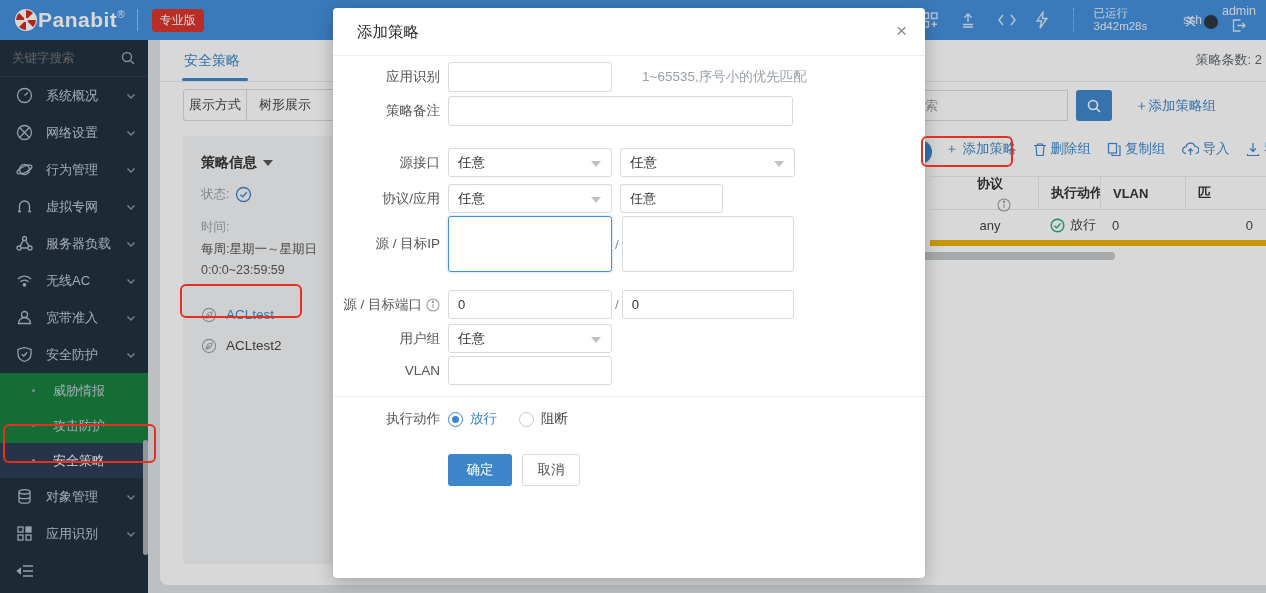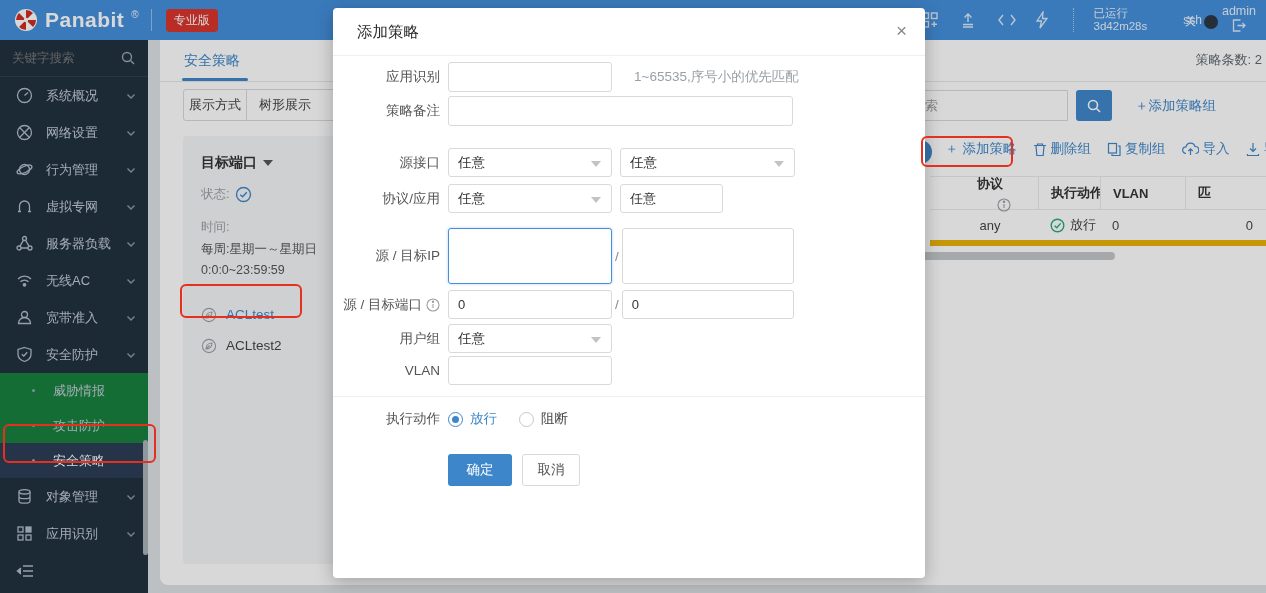--- a/index.html
+++ b/index.html
@@ -2,21 +2,21 @@
 <html><head>
 <meta charset="utf-8">
 <style>
   * { margin:0; padding:0; box-sizing:border-box; }
   html,body { background:#cfd4d8; }
   body { font-family:"Liberation Sans","DejaVu Sans",sans-serif; }
   #app { position:relative; width:1266px; height:593px; overflow:hidden; background:#dfe3e6; }
 
   
   .header { position:absolute; left:0; top:0; width:1266px; height:40px; background:#4390dd; display:flex; align-items:center; z-index:10; }
-  .brand { display:flex; align-items:center; gap:7px; padding-left:14px; }
+  .brand { display:flex; align-items:center; padding-left:14px; }
   .brand-name { color:#fff; font-size:21px; font-weight:bold; letter-spacing:.5px; }
   .brand-reg { color:#eaf2fb; font-size:10px; margin-top:-12px; }
   .hdr-divider { width:1px; height:22px; background:rgba(255,255,255,.45); margin:0 14px 0 12px; }
   .badge { background:#d9342b; color:#fff; font-size:12px; padding:3px 8px; border-radius:4px; }
   .hdr-right { position:absolute; right:10px; top:0; height:40px; display:flex; align-items:center; gap:20px; color:#e8f1fb; }
   .hdr-ico { width:18px; height:18px; display:inline-block; color:#dcebfa; }
   .hdr-dot-div { width:1px; height:24px; border-left:1px dotted rgba(255,255,255,.55); }
   .uptime { font-size:11.5px; line-height:13px; color:#eaf3fc; }
   .sshwrap { text-align:center; font-size:12px;margin-left:16px; }
   .toggle { margin-top:2px; width:40px; height:17px; background:rgba(210,220,228,.55); border-radius:9px; position:relative; }
@@ -381,21 +381,21 @@
         <svg width="16" height="16" viewBox="0 0 16 16" fill="none" stroke="#fff" stroke-width="1.6">
           <circle cx="7" cy="7" r="4.5"></circle>
             <path d="M10.5 10.5 L14 14"></path>
         </svg>
       </span>
     </button>
     <span class="add-group-link">＋添加策略组</span>
 
     <div class="left-panel">
       <div class="lp-title">
-        <span>目标端口</span>
+        <span>策略信息</span>
         <span class="lp-caret"></span>
       </div>
       <div class="lp-row">
         <span>状态:</span>
         <span class="svgi">
           <svg width="17" height="17" viewBox="0 0 17 17" fill="none" stroke="#3e86ca" stroke-width="1.4">
             <circle cx="8.5" cy="8.5" r="7"></circle>
               <path d="M5.3 8.7 L7.6 10.8 L11.8 6.2"></path>
           </svg>
         </span>
@@ -516,21 +516,21 @@
   <div class="mask"></div>
 
   <div class="modal">
     <div class="m-title">添加策略</div>
     <div class="m-close">×</div>
     <div class="m-div1"></div>
 
     <div class="mrow" style="top:54px;">
       <span class="mlabel">应用识别</span>
       <input class="tinput mctrl" style="width: 164px;">
-      <span style="margin-left:22px; color:#9aa0a6;">1~65535,序号小的优先匹配</span>
+      <span style="margin-left:30px; color:#9aa0a6;">1~65535,序号小的优先匹配</span>
     </div>
 
     <div class="mrow" style="top:88px;">
       <span class="mlabel">策略备注</span>
       <input class="tinput mctrl" style="width: 345px;">
     </div>
 
     <div class="mrow" style="top:140px;">
       <span class="mlabel">源接口</span>
       <span class="tselect mctrl" style="width:164px;">
@@ -545,21 +545,21 @@
 
     <div class="mrow" style="top:176px;">
       <span class="mlabel">协议/应用</span>
       <span class="tselect mctrl" style="width:164px;">
         <span>任意</span>
           <span class="sel-caret"></span>
       </span>
       <input class="tinput" style="width: 103px; height: 29px; margin-left: 8px;" value="任意">
     </div>
 
-    <div class="mrow" style="top:220px; align-items:center;">
+    <div class="mrow" style="top:208px; align-items:center;">
       <span class="mlabel">源 / 目标IP</span>
       <span class="tarea focused mctrl" style="width:164px;"></span>
       <span class="pair-sep">/</span>
       <span class="tarea" style="width:172px;"></span>
     </div>
 
     <div class="mrow" style="top:282px;">
       <span class="mlabel">
         <span>源 / 目标端口</span>
         <span class="svgi">

